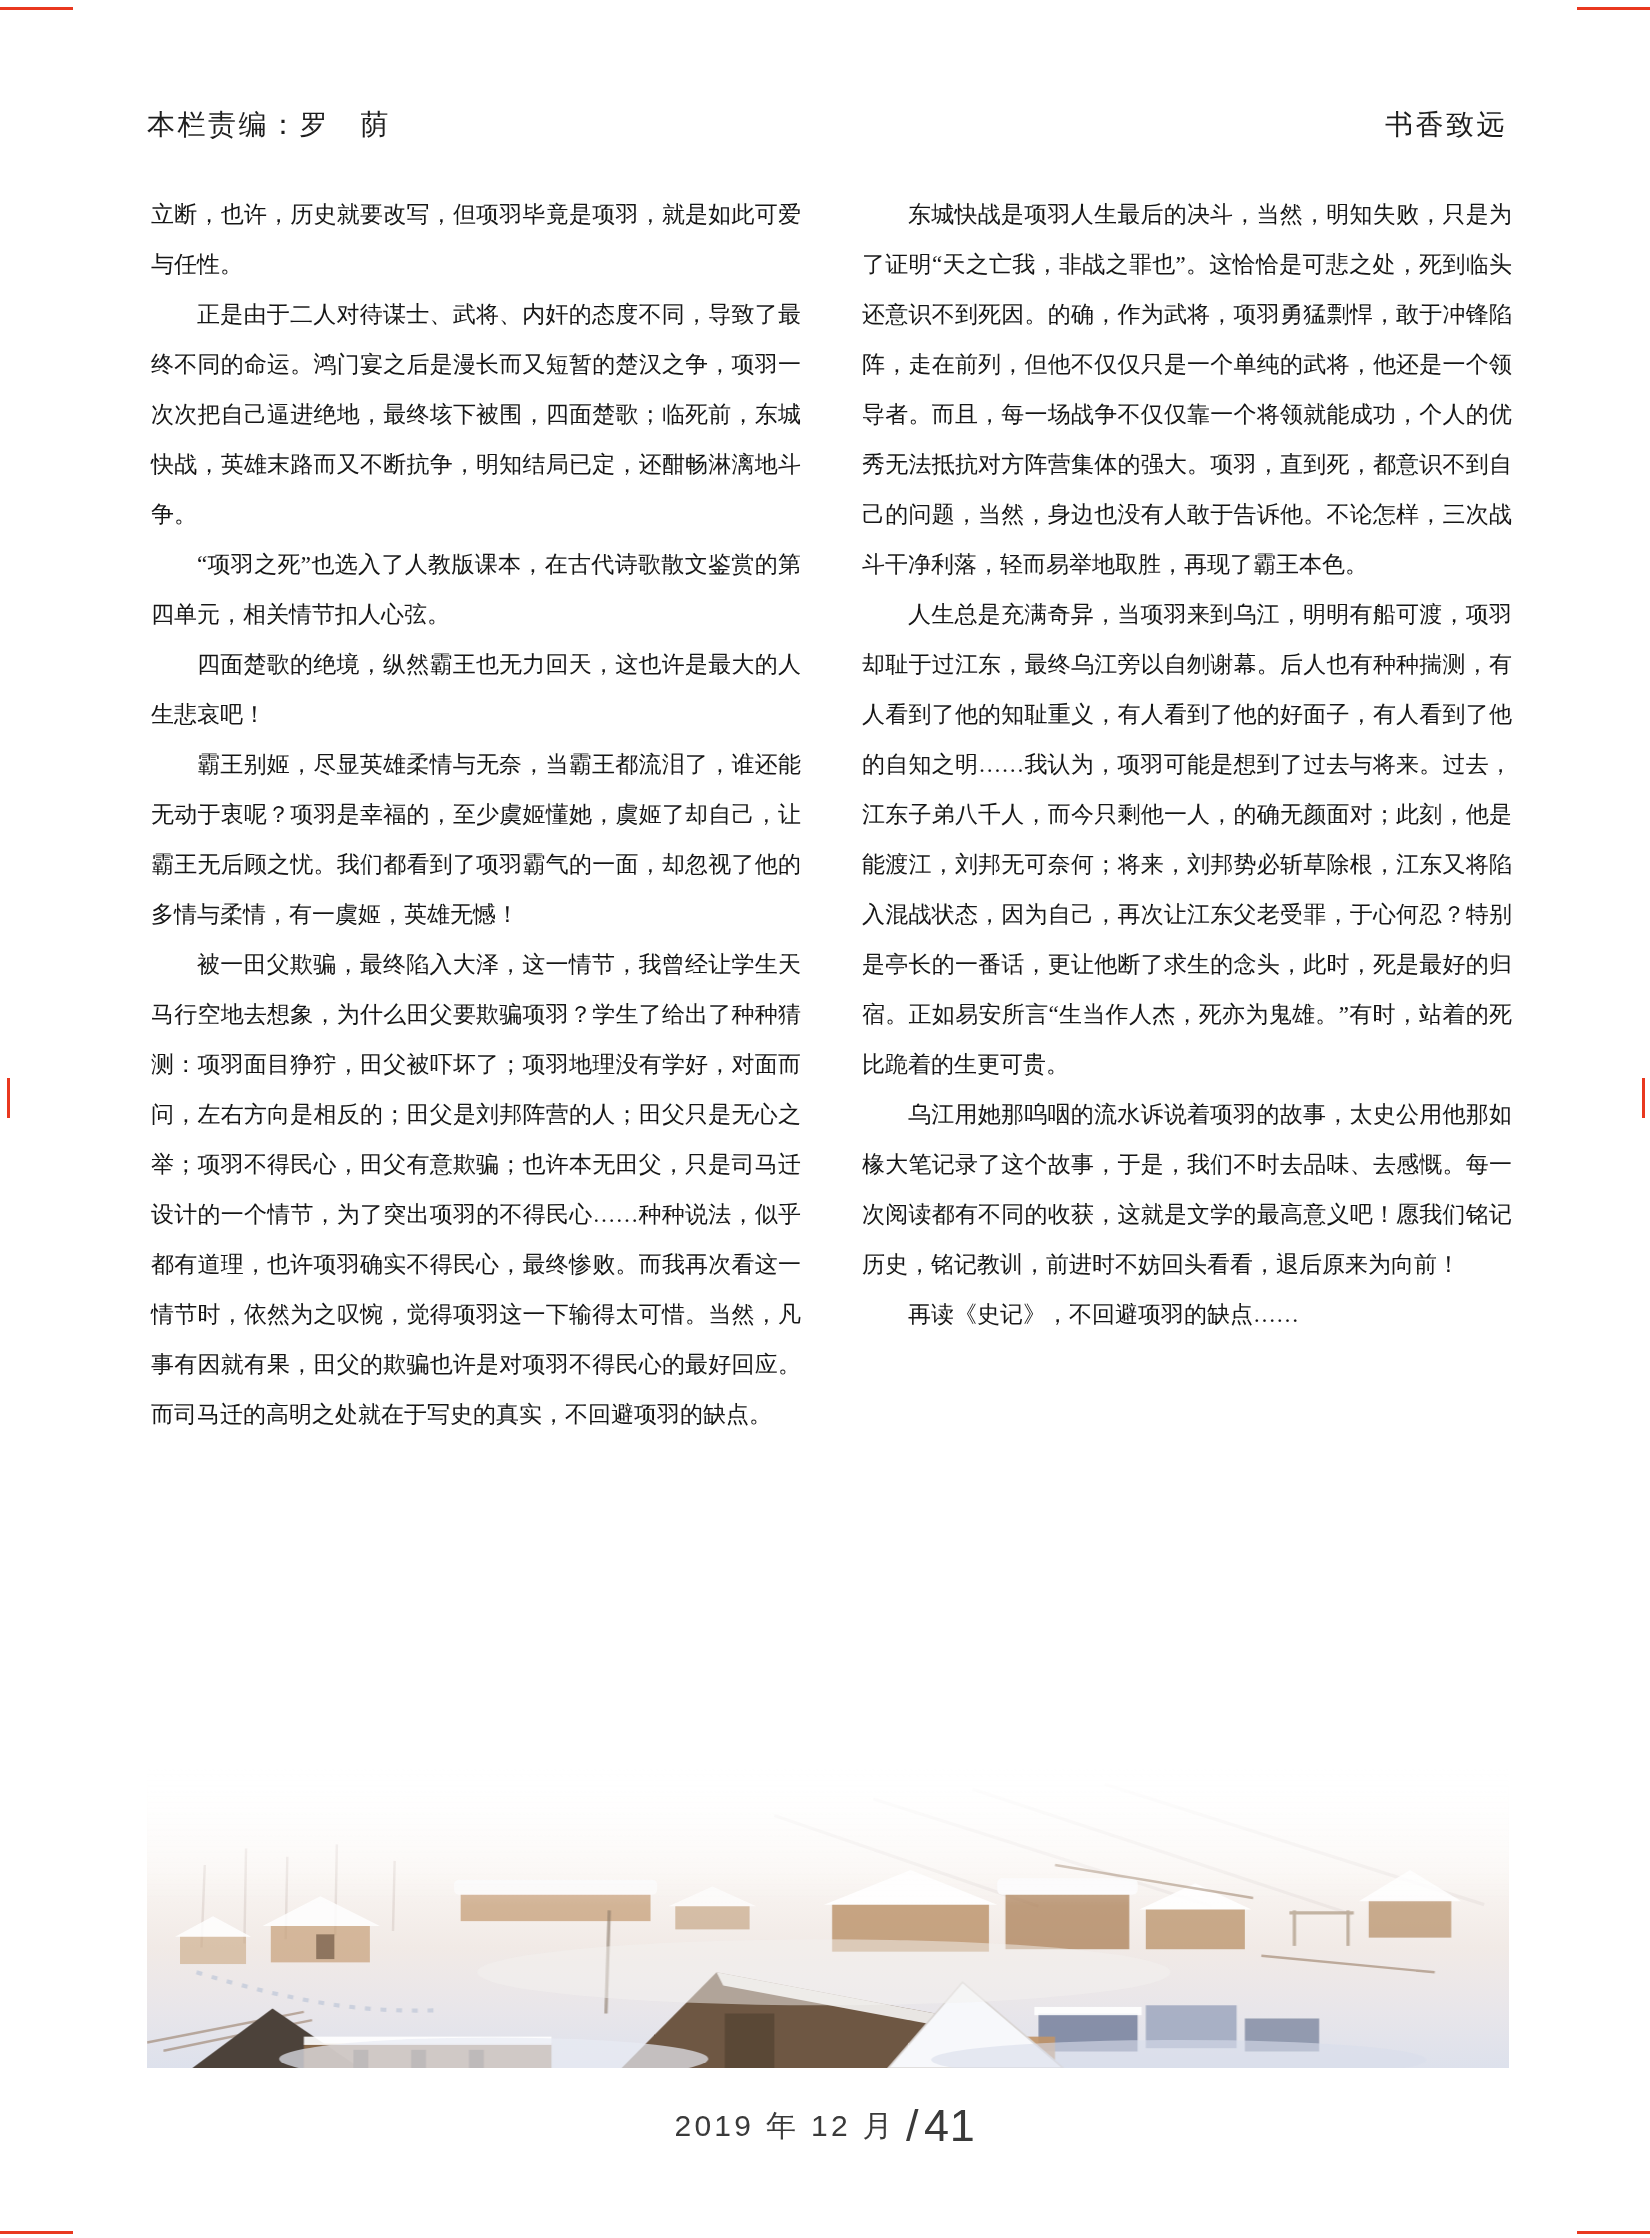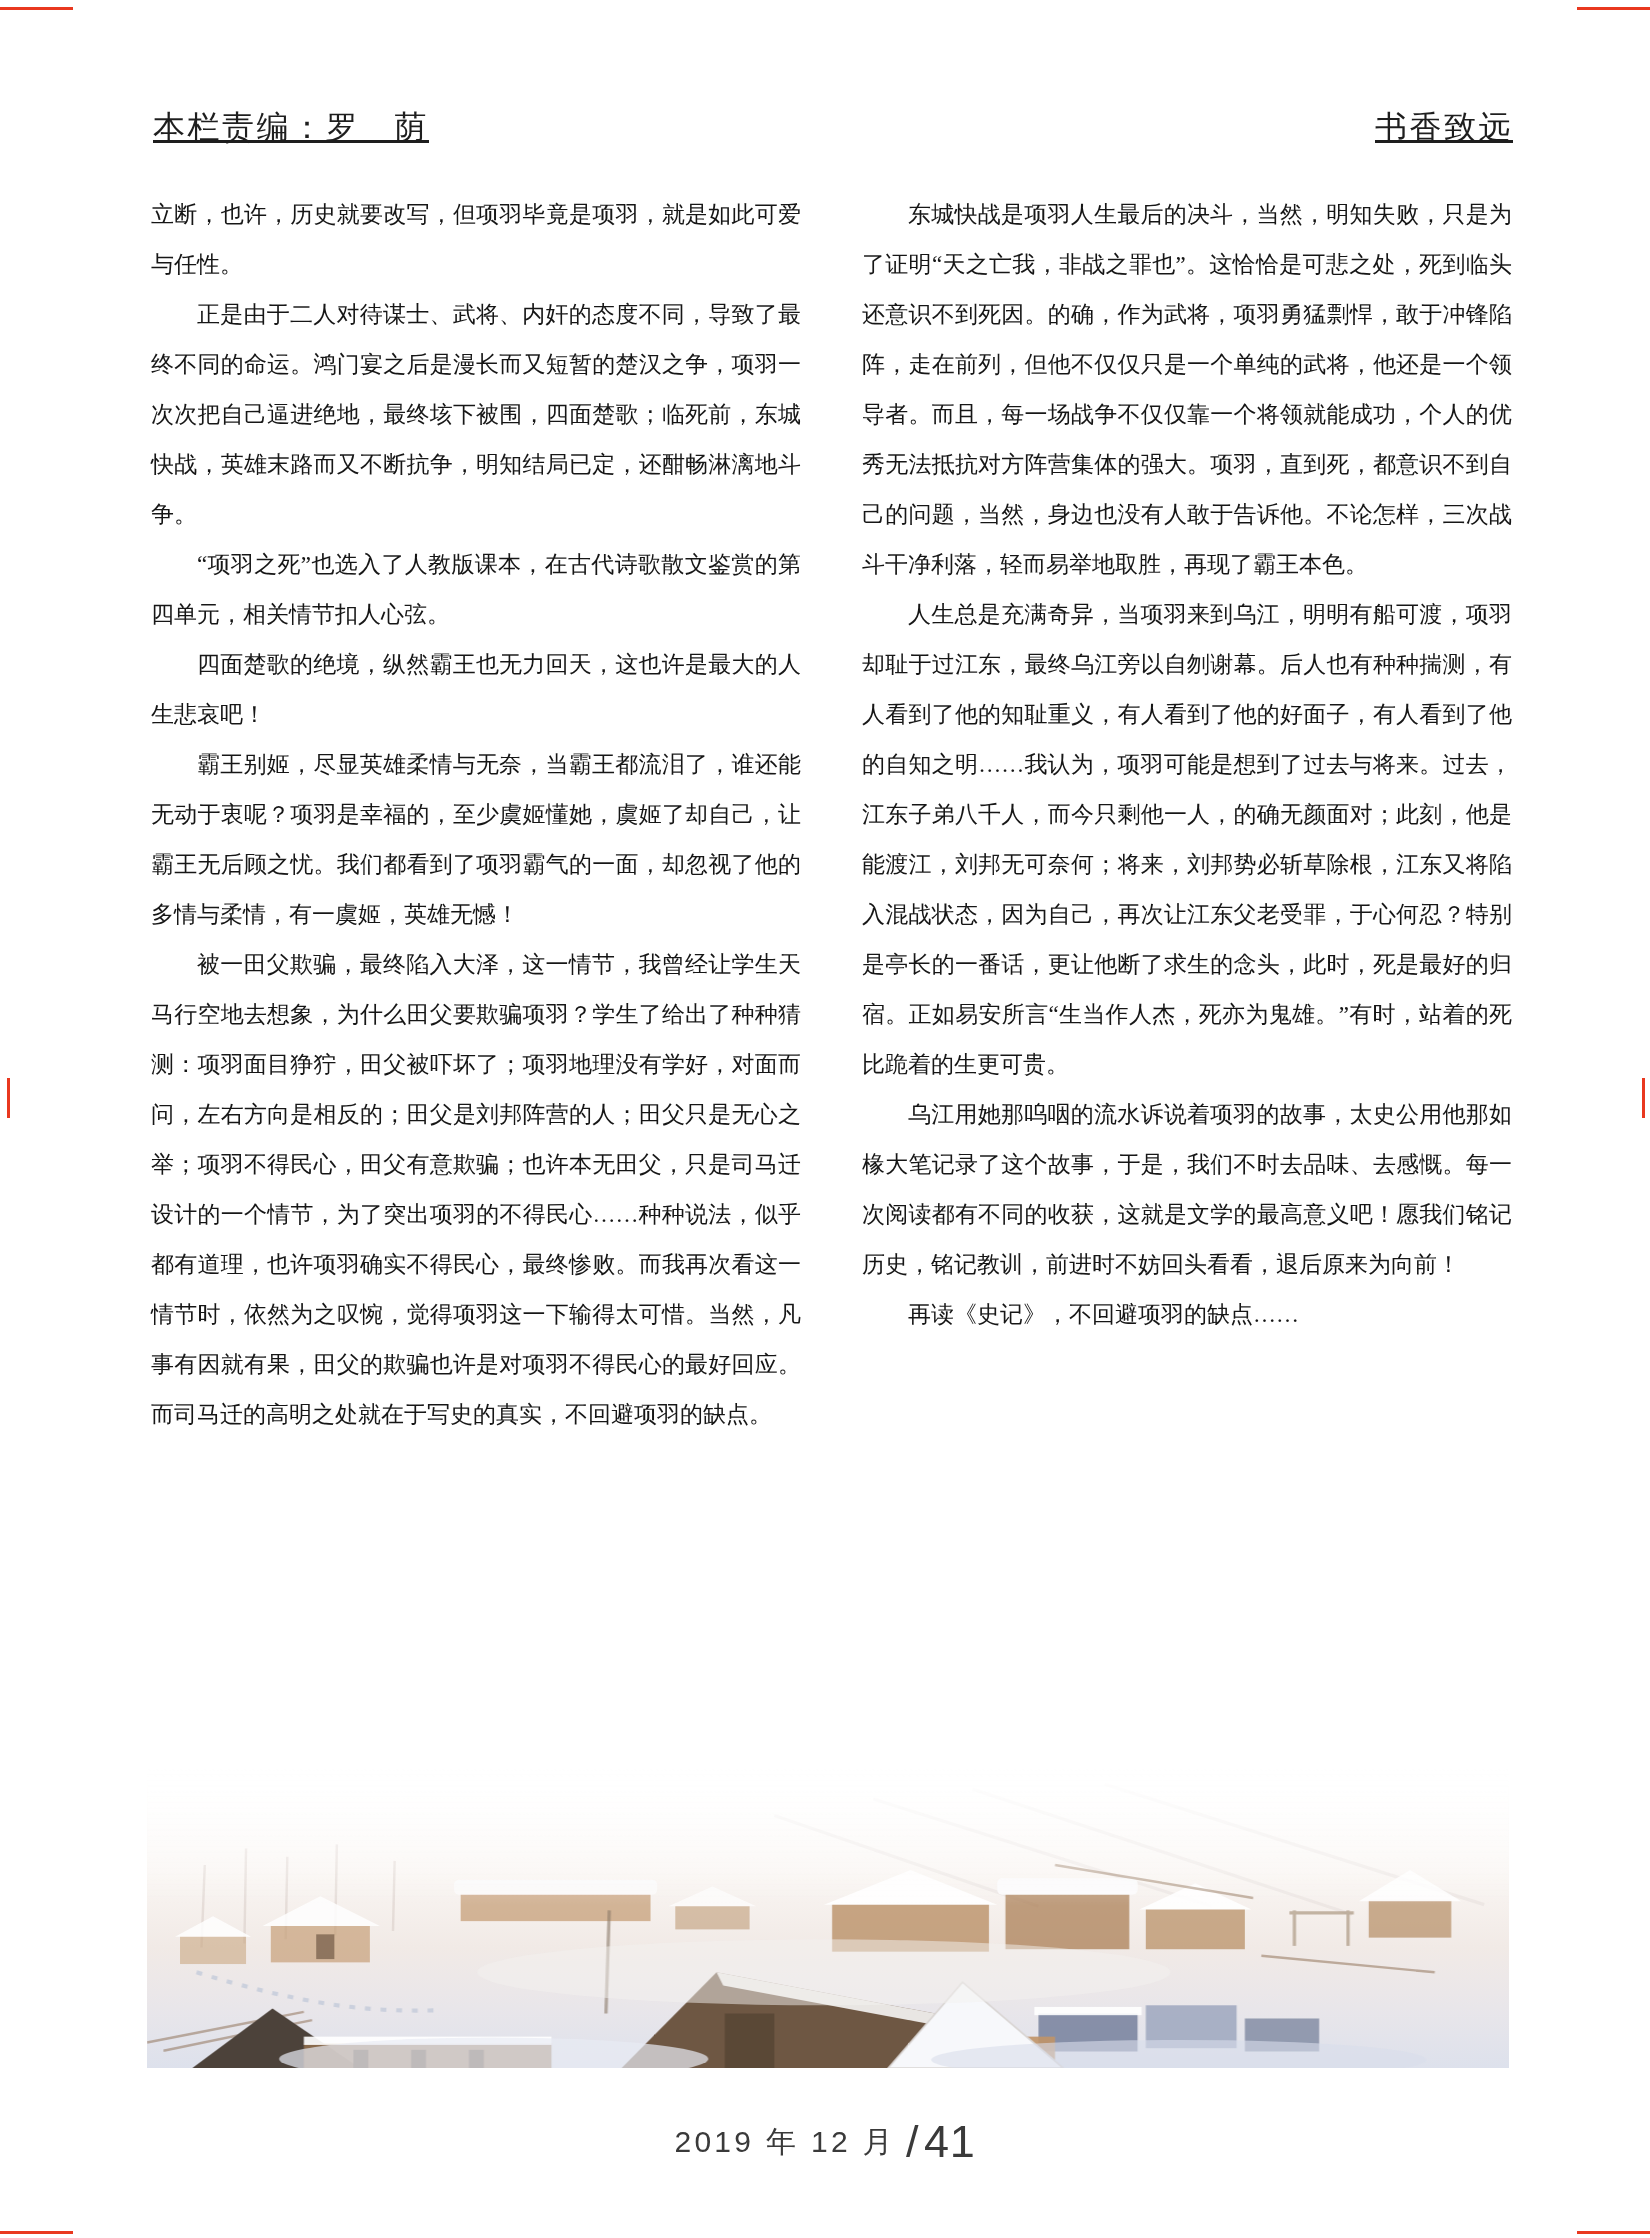--- a/index.html
+++ b/index.html
@@ -5,24 +5,24 @@
   html,body{margin:0;padding:0;background:#ffffff;}
   .page{
     position:relative;
     width:1650px;height:2239px;
     background:#ffffff;
     overflow:hidden;
     font-family:"Liberation Serif","DejaVu Serif",serif;
   }
   
   .hdr{
-    position:absolute;top:106px;left:153px;width:1360px;
+    position:absolute;top:106px;left:147px;width:1360px;
     display:flex;justify-content:space-between;align-items:baseline;
     font-family:"Liberation Sans","DejaVu Sans",sans-serif;
-    font-size:32px;color:#1e1e1e;letter-spacing:2.5px;text-decoration:underline;
+    font-size:28px;color:#1e1e1e;letter-spacing:2.5px;
   }
   
   .cols{
     position:absolute;top:190px;left:151px;width:1362px;
     display:flex;gap:61px;
   }
   .col{
     width:650px;
     font-size:23px;line-height:50px;
     text-align:justify;text-justify:inter-character;
@@ -34,21 +34,20 @@
   .photo{
     position:absolute;left:147px;top:1766px;width:1362px;height:302px;
   }
   .photo svg{display:block;width:100%;height:100%;}
   
   .footer{
     position:absolute;top:2100px;left:0;width:100%;
     text-align:center;
     font-family:"Liberation Sans","DejaVu Sans",sans-serif;
     color:#3a3a3a;
-    margin-top:16px;
   }
   .f-date{font-size:30px;letter-spacing:3.3px;vertical-align:baseline;}
   .f-slash{font-size:45px;font-weight:300;margin:0 1.7px 0 6.6px;vertical-align:-5px;}
   .f-num{font-size:45px;letter-spacing:0.8px;vertical-align:-5px;}
   
   .mark{position:absolute;background:#e9381f;}
   .mark.tl{left:0;top:6.6px;width:73px;height:3.3px;}
   .mark.tr{right:0;top:6.6px;width:73px;height:3.3px;}
   .mark.bl{left:0;bottom:5px;width:73px;height:3.3px;}
   .mark.br{right:0;bottom:5px;width:73px;height:3.3px;}

